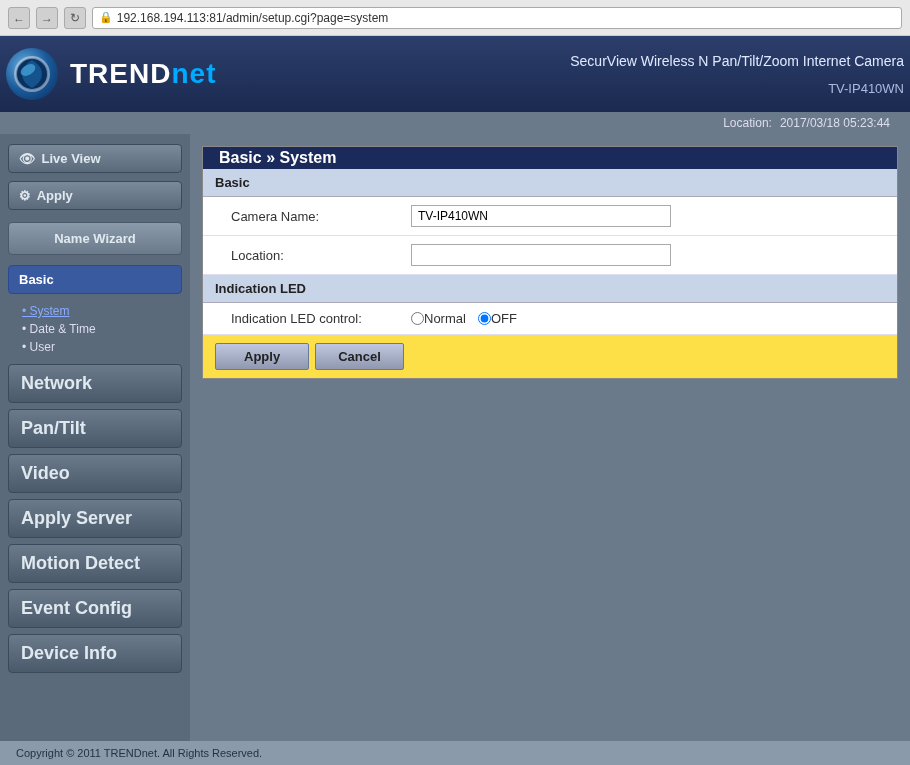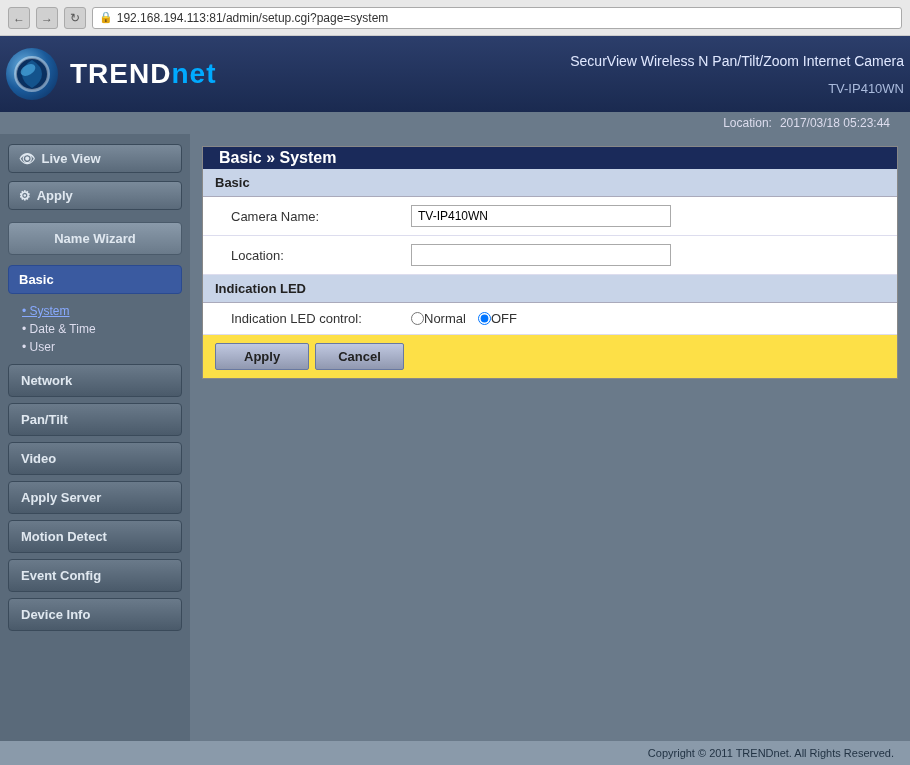--- a/index.html
+++ b/index.html
@@ -161,21 +161,21 @@
       flex-shrink: 0;
     }
     .sidebar-btn {
       display: block;
       width: 100%;
       padding: 8px 12px;
       background: linear-gradient(180deg, #6a7a8a, #4a5a6a);
       border: 1px solid #3a4a5a;
       border-radius: 4px;
       color: #e0e8f0;
-      font-size: 13px;
+      font-size: 18px;
       font-weight: bold;
       text-align: left;
       cursor: pointer;
       text-decoration: none;
       margin-bottom: 2px;
     }
     .live-view-btn {
       background: linear-gradient(180deg, #7a8a9a, #5a6a7a);
       border: 1px solid #3a4a5a;
       display: flex;
@@ -334,21 +334,20 @@
       font-weight: bold;
       color: #222;
       cursor: pointer;
       border-radius: 2px;
     }
 
     
     .footer {
       background: #8a9aaa;
       padding: 6px 16px;
-      text-align: right;
       font-size: 11px;
       color: #234;
     }
   </style>
 </head>
 <body>
 
 <div class="browser-chrome">
   <div class="browser-nav-btn">←</div>
   <div class="browser-nav-btn">→</div>

